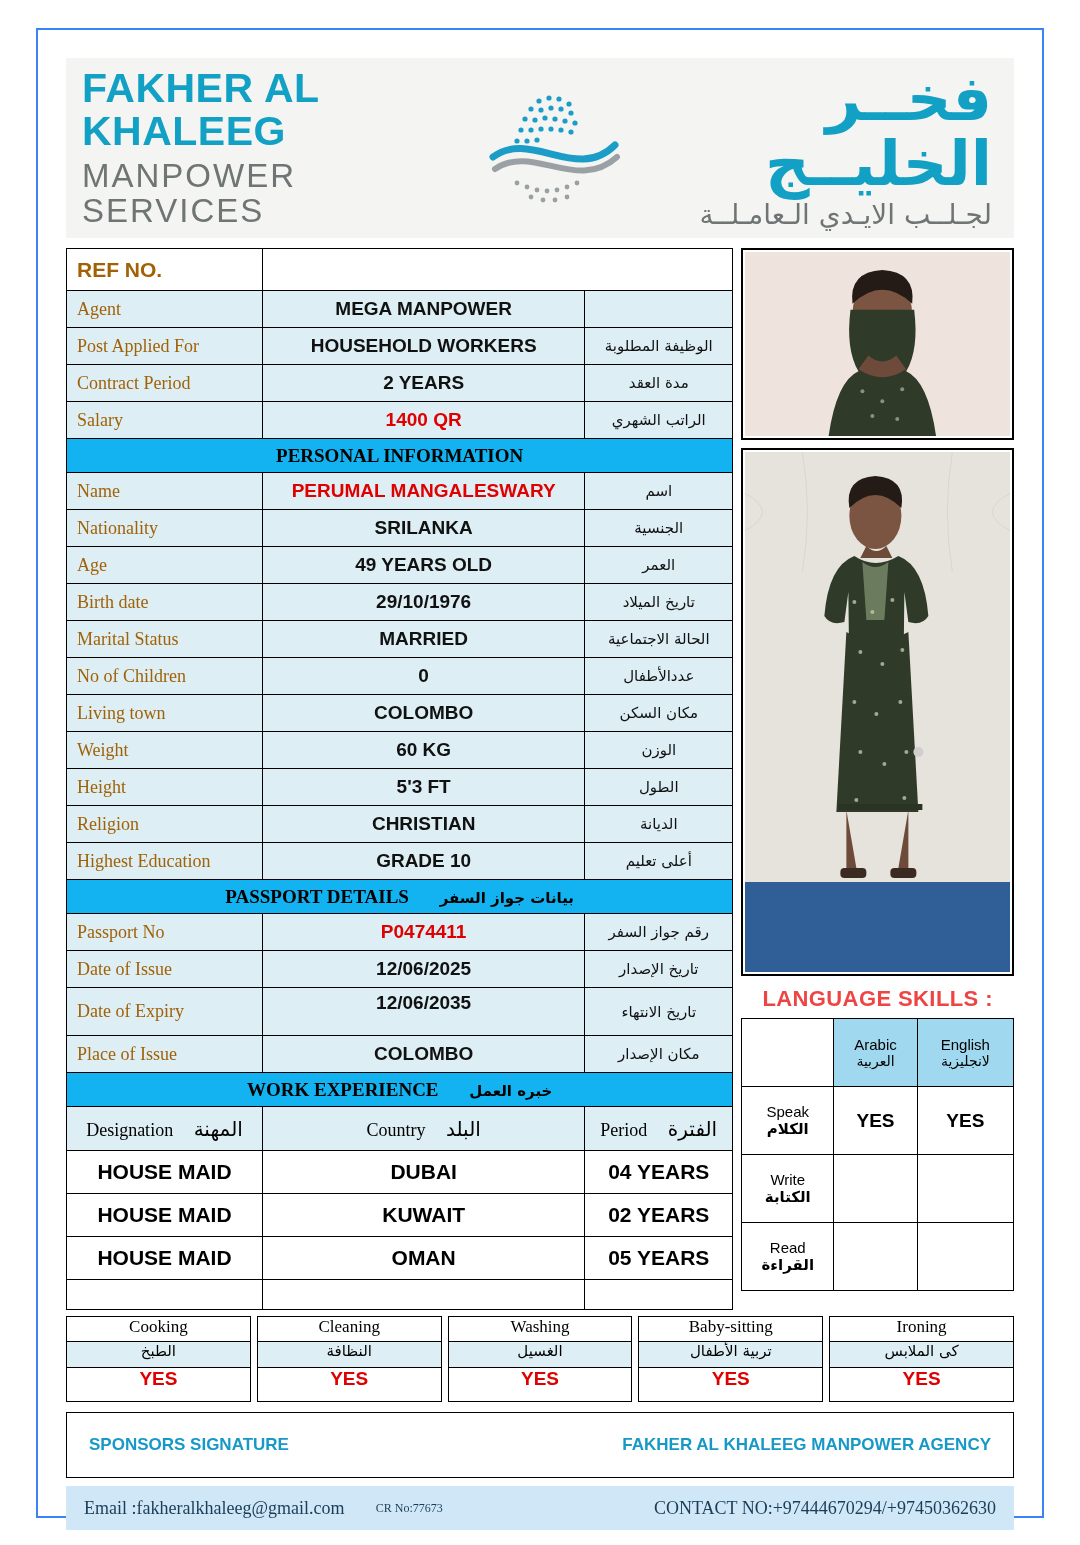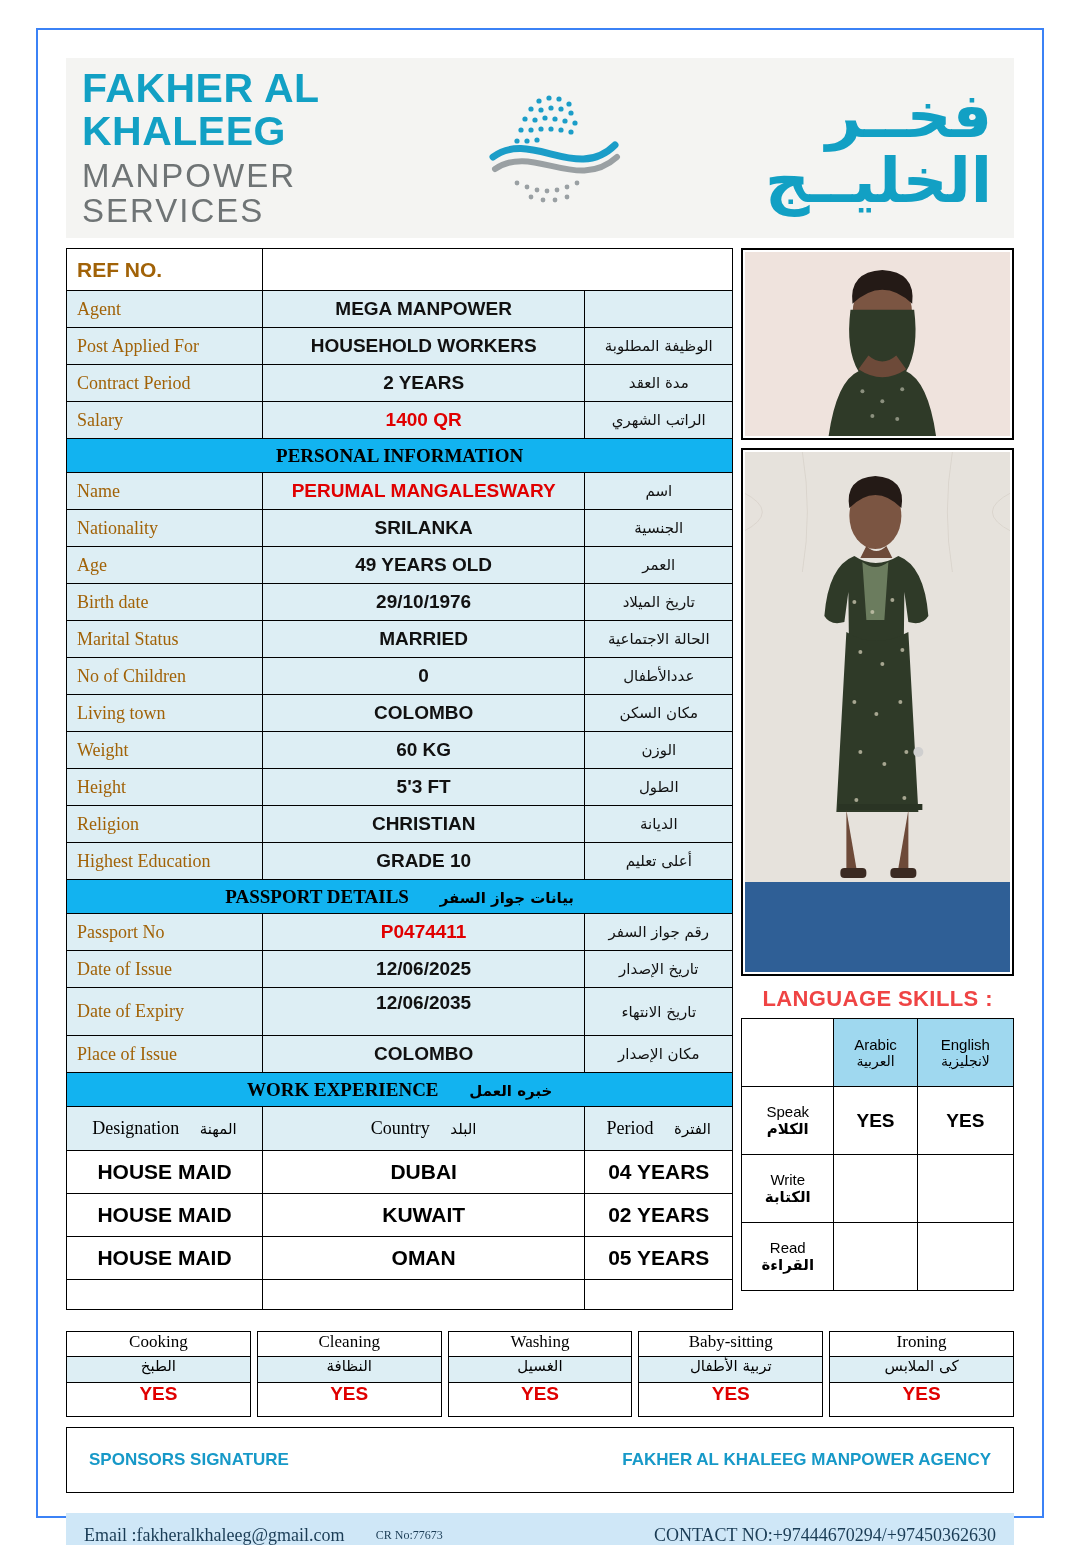--- a/index.html
+++ b/index.html
@@ -104,30 +104,30 @@
   .lang-row-lbl .ar2 { font-family:"DejaVu Sans", sans-serif; font-weight:bold; font-size:15px; display:block; }
   .lang-cell {
     text-align:center; font-family:"Liberation Sans", sans-serif;
     font-weight:bold; font-size:19px;
   }
 
   
   .we-head {
     height:44px; text-align:center; background:#ddeef4; font-size:18px;
   }
-  .we-head .ar3 { font-family:"DejaVu Sans", sans-serif; font-size:15px; margin-left:16px; }
+  .we-head .ar3 { font-family:"DejaVu Sans", sans-serif; font-size:20px; margin-left:16px; }
   .we-row td {
     height:43px; text-align:center;
     font-family:"Liberation Sans", sans-serif; font-weight:bold; font-size:21px;
     background:#fff;
   }
   .we-empty td { height:30px; background:#fff; }
 
   
-  .skills { display:flex; margin:21px 22px 0 22px; }
+  .skills { display:flex; margin:6px 22px 0 22px; }
   .skill { flex:1; margin-right:6px; }
   .skill:last-child { margin-right:0; }
   .skill .s-name {
     border:1px solid #000; height:26px; text-align:center; font-size:17px; background:#fff;
   }
   .skill .s-ar {
     border:1px solid #000; border-top:none; height:26px; text-align:center;
     font-family:"DejaVu Sans", sans-serif; font-size:15px; background:#ddeef4;
   }
   .skill .s-val {
@@ -142,21 +142,21 @@
     display:flex; align-items:center; justify-content:space-between;
     padding:0 22px; background:#fff;gap:20px;
   }
   .sig div {
     font-family:"Liberation Sans", sans-serif; font-weight:bold;
     font-size:17px; color:#1799c8;
   }
 
   
   .footer {
-    margin:20px 22px 0 22px; height:44px; background:#cfe7f7;
+    margin:8px 22px 0 22px; height:44px; background:#cfe7f7;
     display:flex; align-items:center; justify-content:space-between;
     padding:0 18px; font-size:18px; color:#1a3c55;
   }
   .footer .cr { margin-left:-180px; font-size:12px; }
 </style>
 </head>
 <body>
 
 <div class="page">
 
@@ -207,20 +207,21 @@
             <circle cx="58" cy="114" r="2.4"></circle>
             <circle cx="70" cy="117" r="2.4"></circle>
           <circle cx="82" cy="117" r="2.4"></circle>
             <circle cx="94" cy="114" r="2.4"></circle>
         </g>
       </svg>
     </div>
 
     <div class="logo-right">
       <div class="a1">فخــر الخليــج</div>
+      <div class="a2">لجـلــب الايـدي الـعامـلــة</div>
     </div>
   </div>
 
   <div class="body-wrap">
 
     <div class="left-col">
 
       <table>
         <tbody>
             <tr class="refno">

